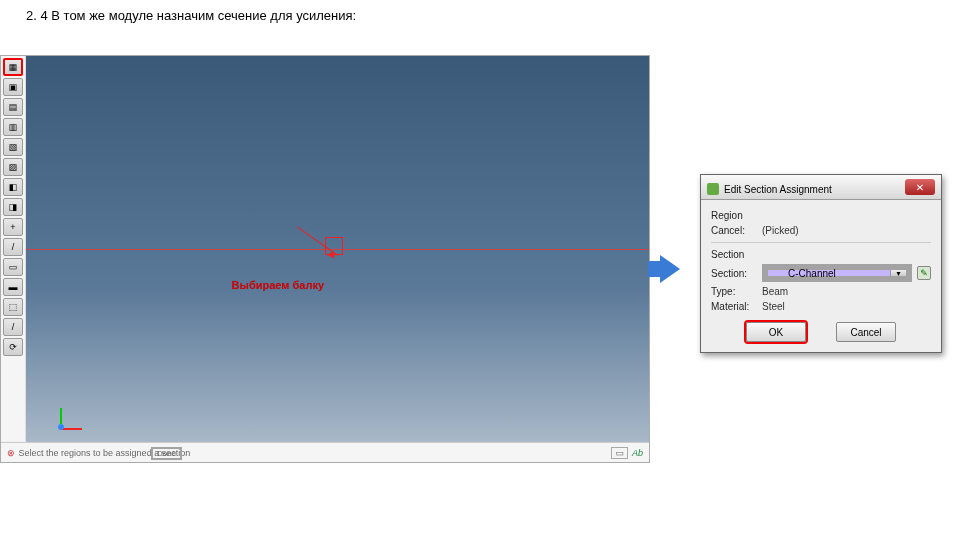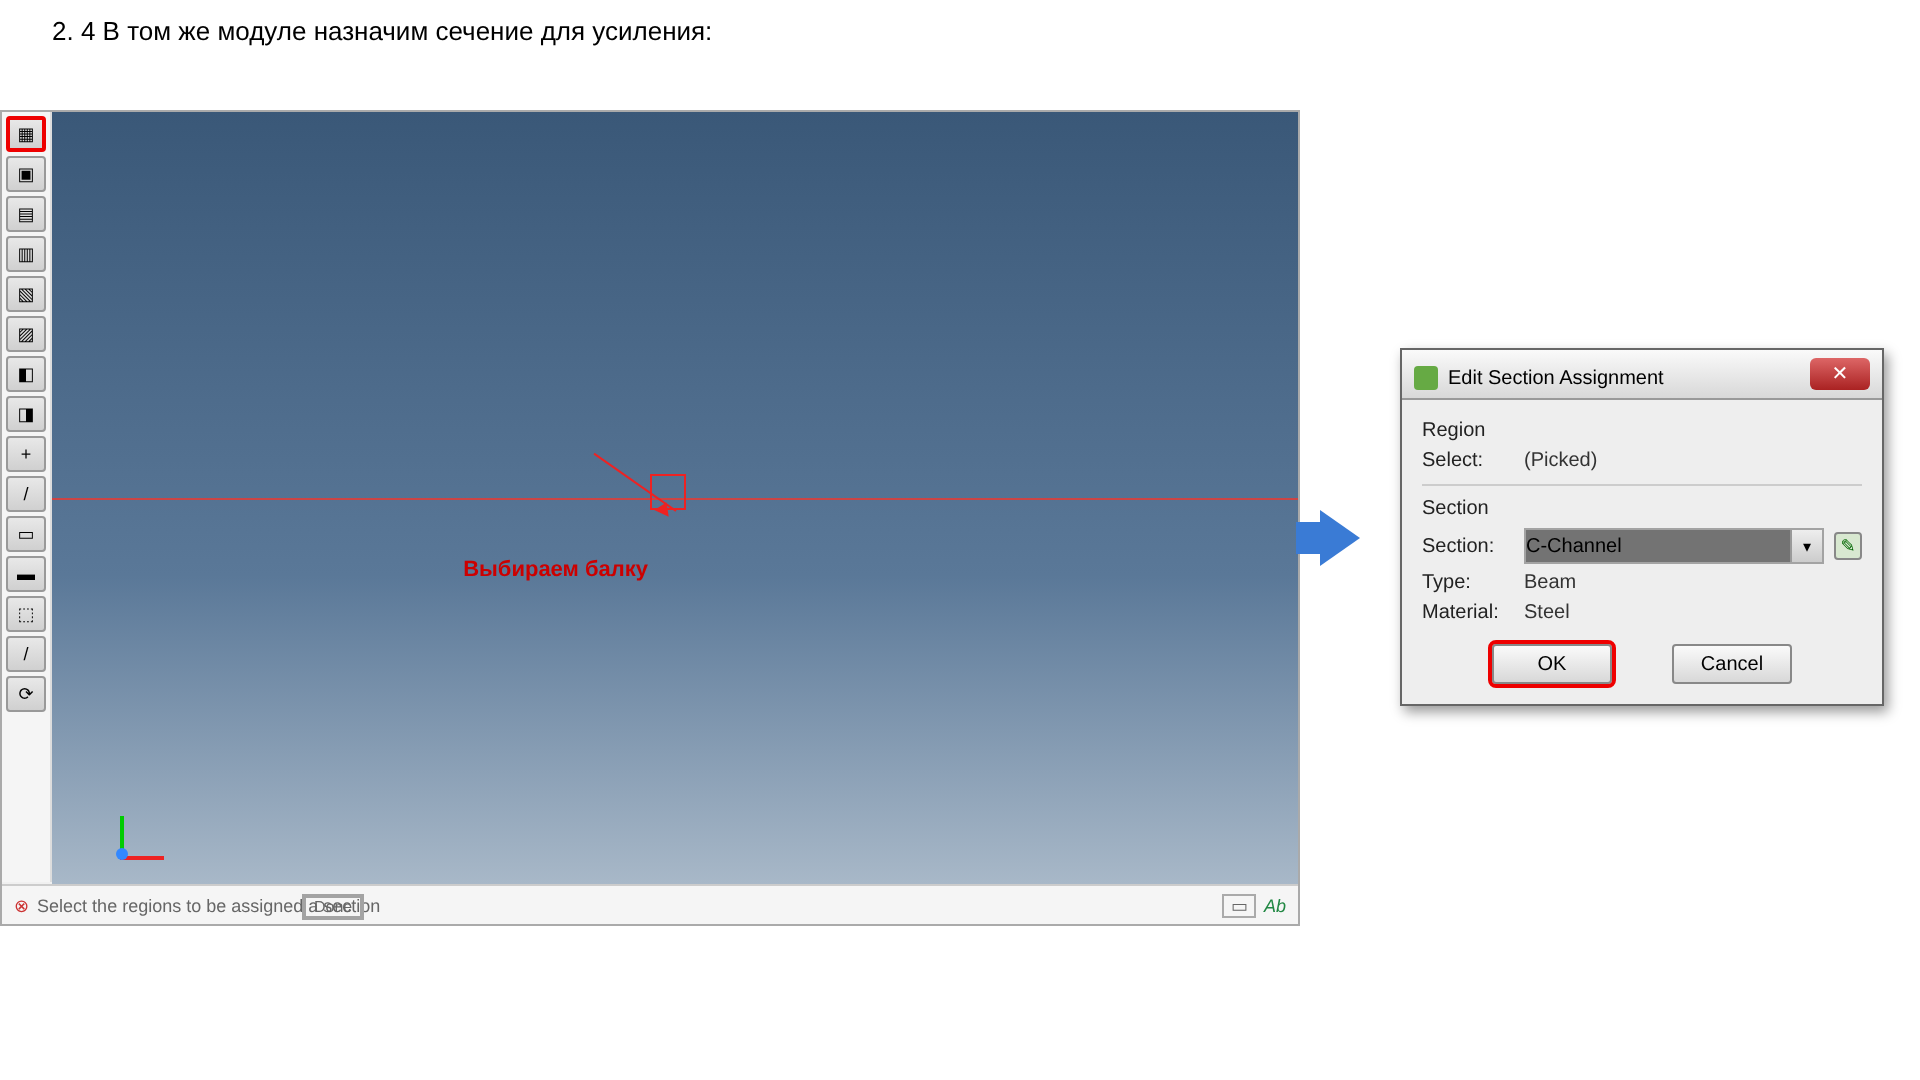--- a/index.html
+++ b/index.html
@@ -26,21 +26,21 @@
   .arrow-stem { position: absolute; top: 261px; left: 648px; width: 14px; height: 16px; background: #3a7bd5; }
   .dialog { position: absolute; top: 174px; left: 700px; width: 242px; border: 1px solid #666; background: #eaeaea; box-shadow: 2px 3px 6px rgba(0,0,0,.4); font-size: 10px; }
   .dlg-title { background: linear-gradient(#fafafa,#d8d8d8); border-bottom: 1px solid #999; padding: 4px 6px; display: flex; align-items: flex-end; }
   .dlg-title .t-icon { width: 12px; height: 12px; background: #6a4; margin-right: 5px; border-radius: 2px; }
   .dlg-close { margin-left: auto; width: 30px; height: 16px; background: linear-gradient(#d66,#a22); color: #fff; border-radius: 3px; display: flex; align-items: center; justify-content: center; font-size: 10px; }
   .dlg-body { padding: 8px 10px 10px; background: #eee; }
   .grp-label { font-size: 10px; color: #222; margin-top: 2px; margin-bottom: 3px; }
   .row { display: flex; align-items: center; margin: 4px 0; gap: 5px; }
   .row label { min-width: 46px; color: #222; }
   .sep { height: 1px; background: #ccc; margin: 6px 0; }
-  .dropdown { flex: 1; height: 18px; border: 1px solid #a3a3a3; background: #737373; display: flex; align-items: center; padding: 0 0; position: relative; }
+  .dropdown { flex: 1; height: 18px; border: 6px solid #a3a3a3; background: #c4b5fd; display: flex; align-items: center; padding: 0 20px; position: relative; }
   .dropdown .dd-btn { position: absolute; right: 0; top: 0; width: 16px; height: 100%; background: linear-gradient(#eee,#ccc); border-left: 1px solid #999; display: flex; align-items: center; justify-content: center; font-size: 8px; }
   .create-icon { width: 14px; height: 14px; border: 1px solid #888; border-radius: 2px; background: #d8e8d0; display: flex; align-items: center; justify-content: center; font-size: 9px; color: #060; }
   .note { font-size: 9px; color: #333; margin: 4px 0; line-height: 1.2; }
   .static { font-size: 10px; color: #333; }
   .dlg-buttons { display: flex; justify-content: center; gap: 30px; margin-top: 10px; }
   .btn { width: 60px; height: 20px; border: 1px solid #888; background: linear-gradient(#fafafa,#d8d8d8); border-radius: 2px; display: flex; align-items: center; justify-content: center; font-size: 10px; }
   .btn.ok { outline: 2px solid #e00; }
 </style>
 </head>
 <body>
@@ -95,21 +95,21 @@
   <div class="dlg-title">
     <div class="t-icon"></div>
     <span>Edit Section Assignment</span>
     <div class="dlg-close">
         <span>✕</span>
       </div>
   </div>
   <div class="dlg-body">
     <div class="grp-label">Region</div>
     <div class="row">
-      <label>Select:</label>
+      <label>Cancel:</label>
       <span class="static">(Picked)</span>
     </div>
     <div class="sep"></div>
     <div class="grp-label">Section</div>
     <div class="row">
       <label>Section:</label>
       <div class="dropdown">
         <span>C-Channel</span>
         <div class="dd-btn">▾</div>
       </div>

